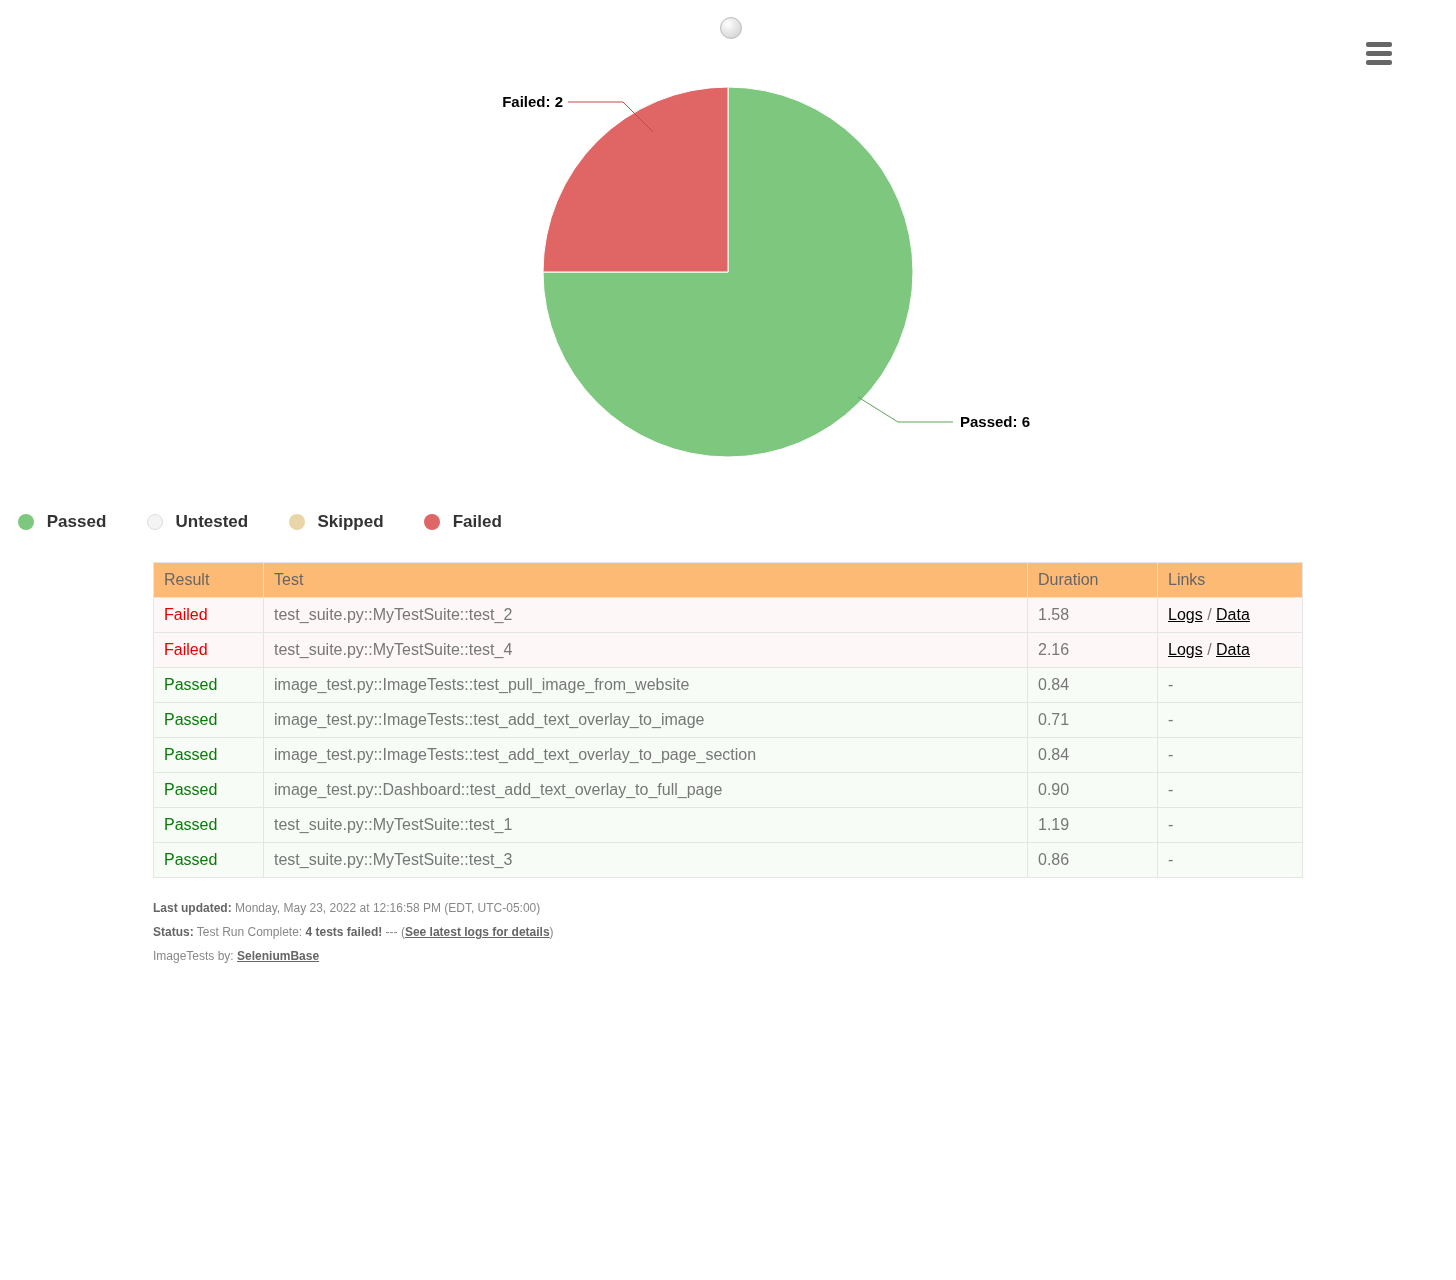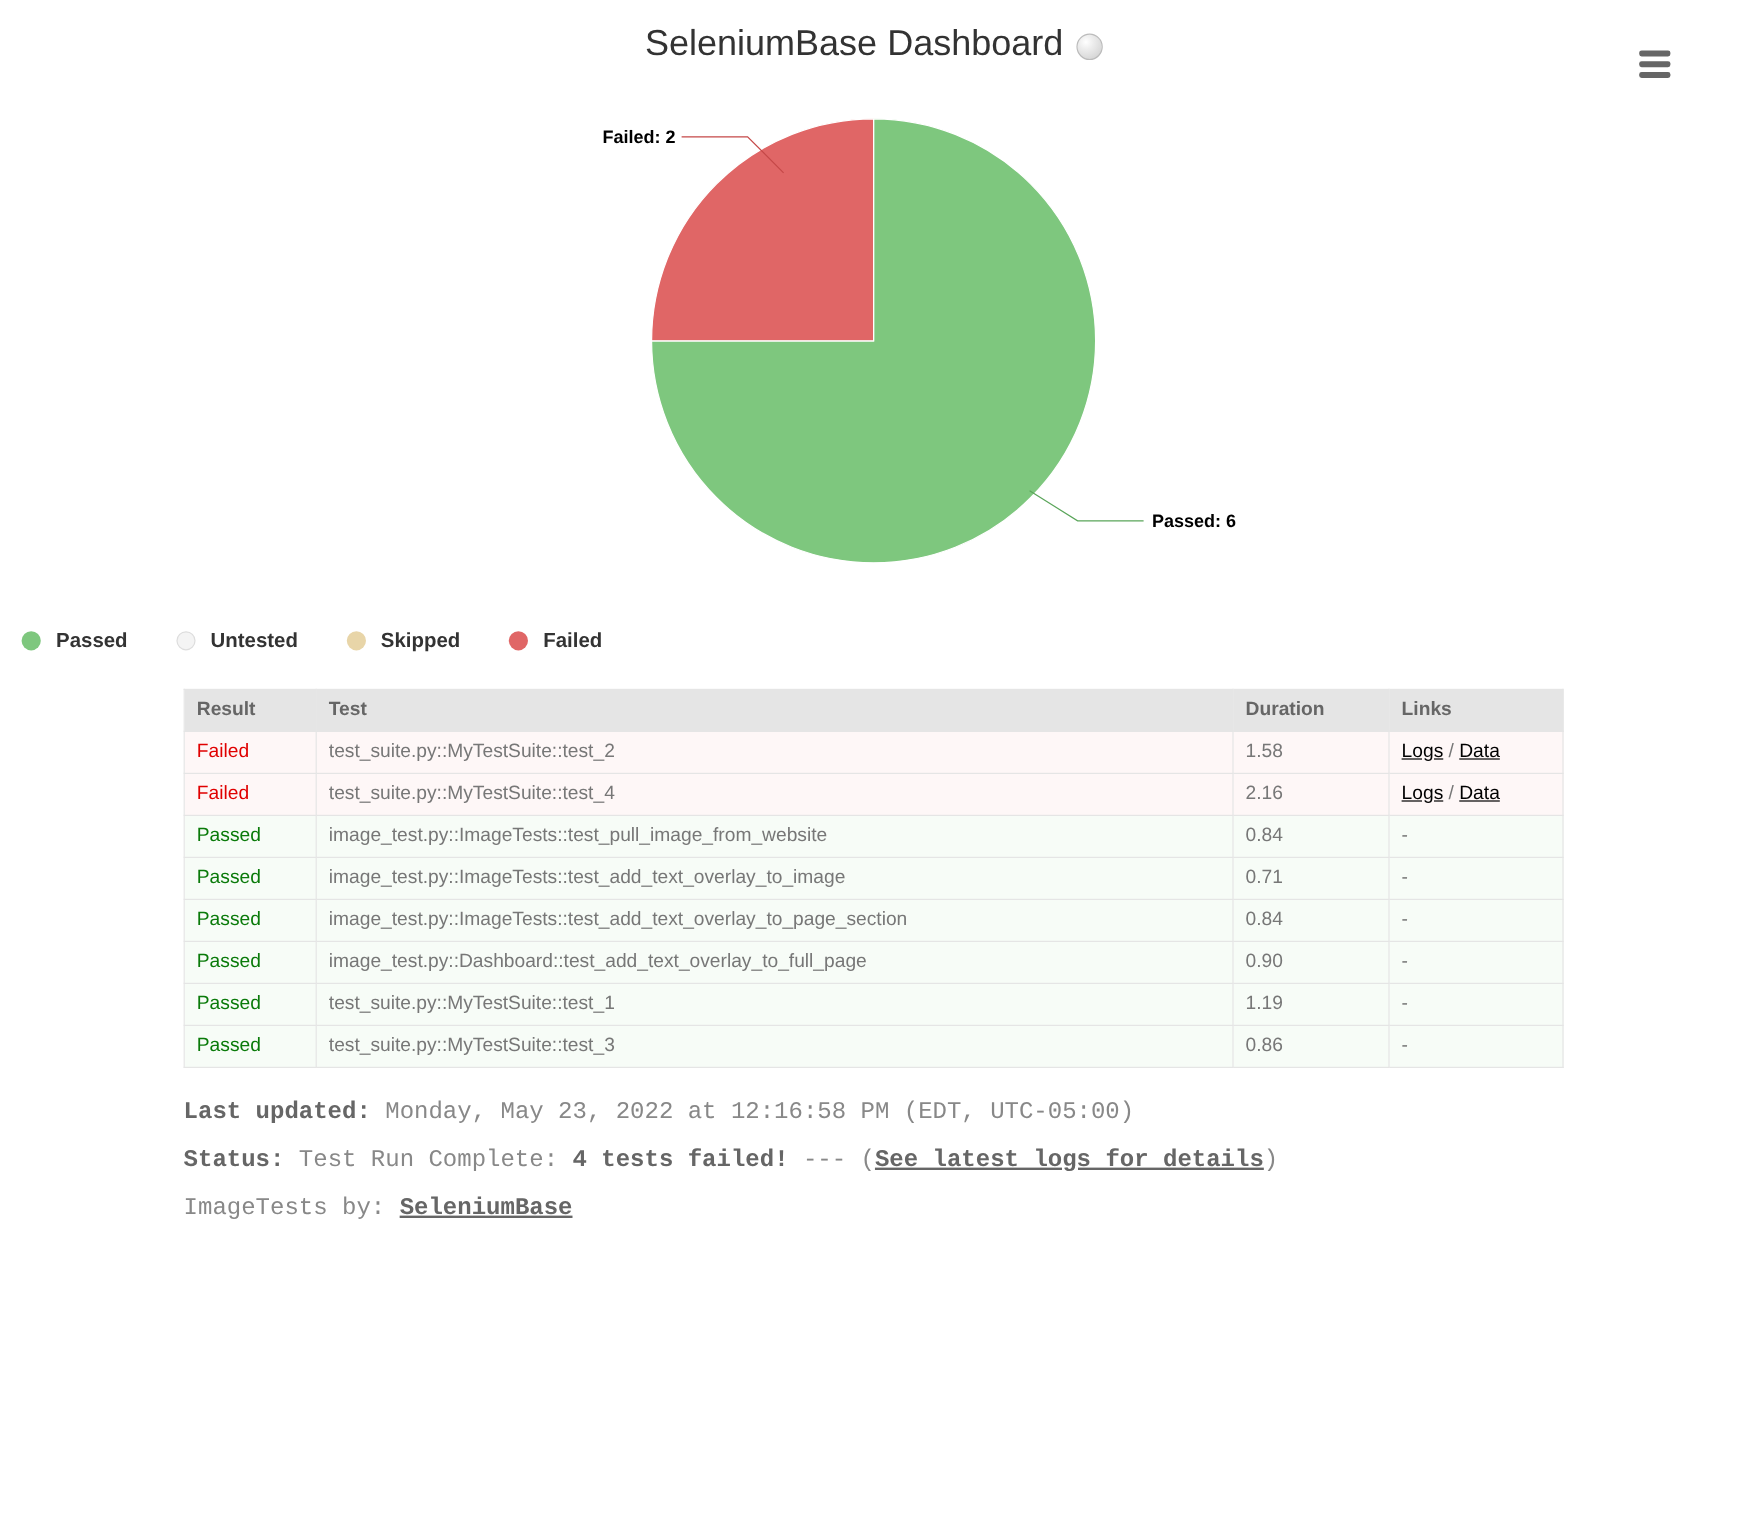--- a/index.html
+++ b/index.html
@@ -87,49 +87,48 @@
       font-family: Arial, Helvetica, sans-serif;
     }
     th, td {
       border: 1px solid #e5e5e5;
       padding: 8px 10px;
       text-align: left;
       font-size: 16px;
       color: #777;
     }
     th {
-      background: #e5e5e5;
-      font-weight: 700;
+      background: #fdba74;
+      font-weight: 400;
       color: #666;
     }
     tr.row-failed td { background: #fef7f7; }
     tr.row-passed td { background: #f7fcf7; }
     .result-failed { color: #e00000; }
     .result-passed { color: #0a7a0a; }
     td a {
       color: #000000;
       text-decoration: underline;
     }
     .footer {
       width: 1150px;
       margin: 18px auto 0;
-      font-family: Liberation Mono, monospace;
-      font-size: 20px;
+      font-family: Liberation Sans, sans-serif;
+      font-size: 12px;
       color: #888;
       line-height: 2;
     }
     .footer b { color: #666; font-weight: 700; }
     .footer a { color: #666; text-decoration: underline; font-weight: 700; }
     .chart-leader { stroke: #c54848; stroke-width: 1; fill: none; }
   </style>
 </head>
 <body>
 
 <div class="header-row">
-  <span class="title">SeleniumBase Dashboard</span>
   <span class="status-circle"></span>
   <div class="hamburger">
     <span></span>
       <span></span>
       <span></span>
   </div>
 </div>
 
 <div class="chart-area">
   <svg class="chart-svg" width="700" height="400" viewBox="0 0 700 400">

